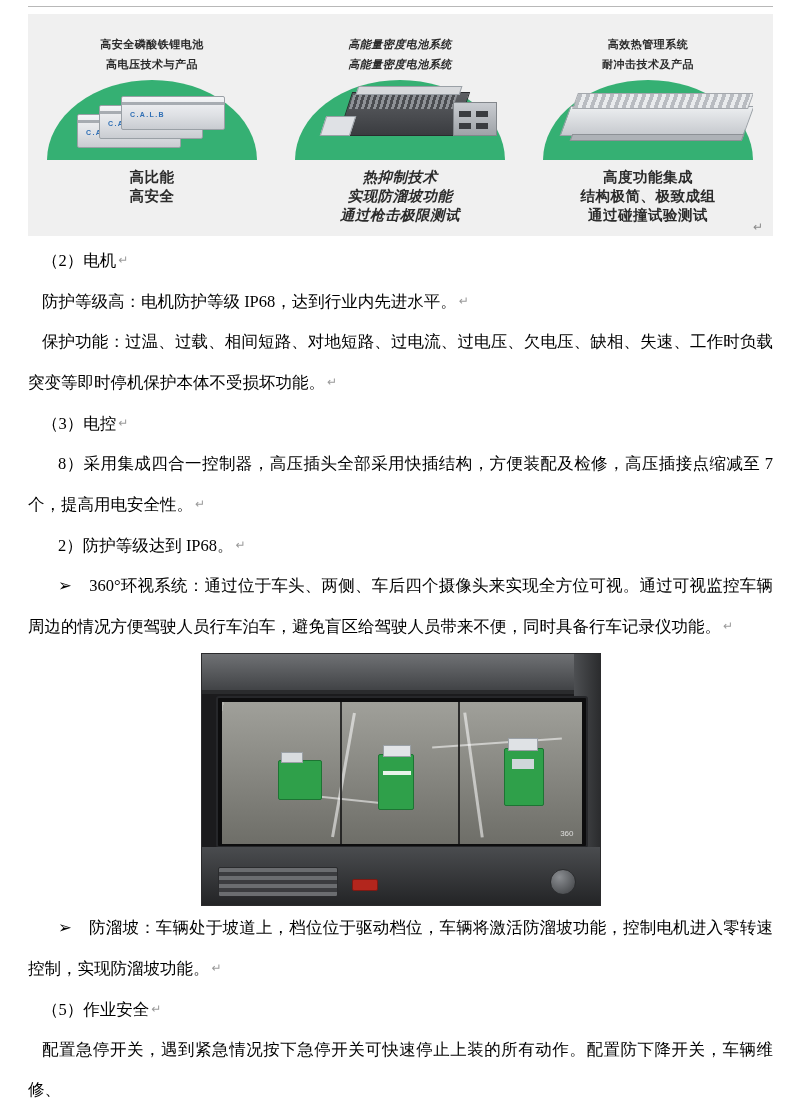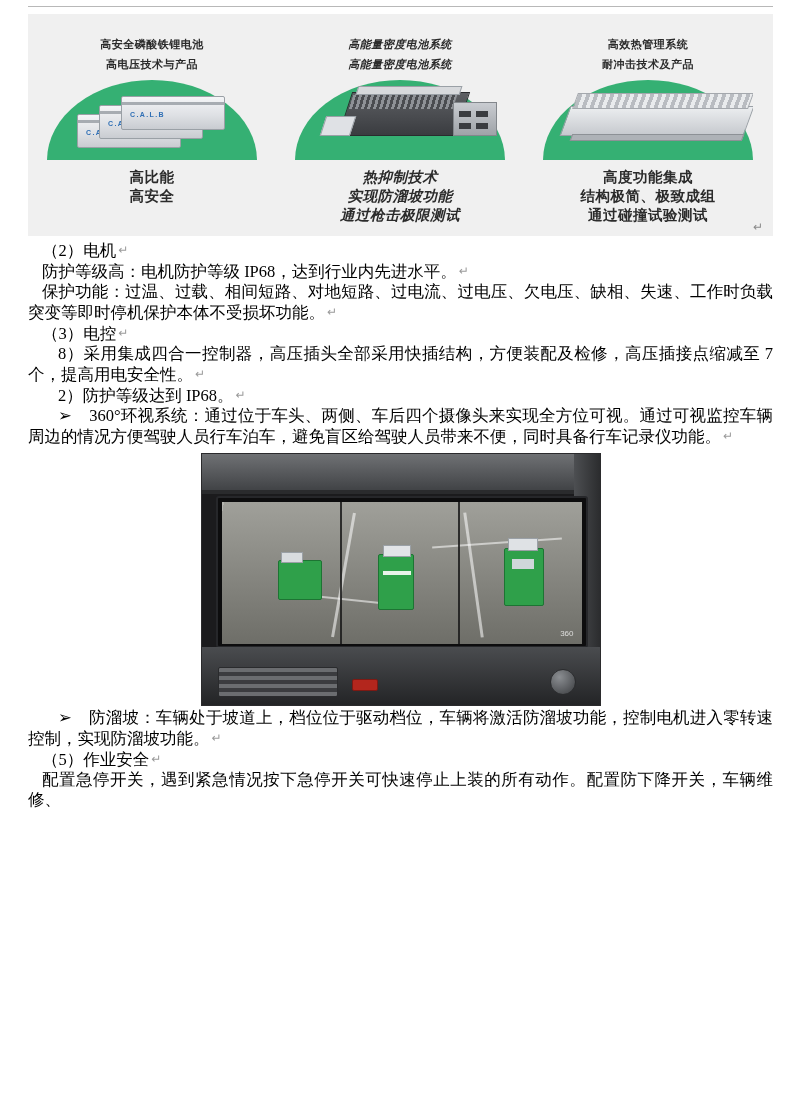--- a/index.html
+++ b/index.html
@@ -174,21 +174,21 @@
   
   .body-text {
     position: absolute;
     left: 28px;
     right: 28px;
     top: 240px;
   }
   p {
     margin: 0 0 0 0;
     font-size: 16.5px;
-    line-height: 20px;
+    line-height: 40px;
     color: #000;
     text-align: justify;
     font-family: "Liberation Serif", serif;
   }
   p.ind1 { text-indent: 14px; }
   p.ind2 { text-indent: 30px; }
   .pil {
     color: #9a9a9a;
     font-family: "Liberation Sans", sans-serif;
     font-size: 12px;

